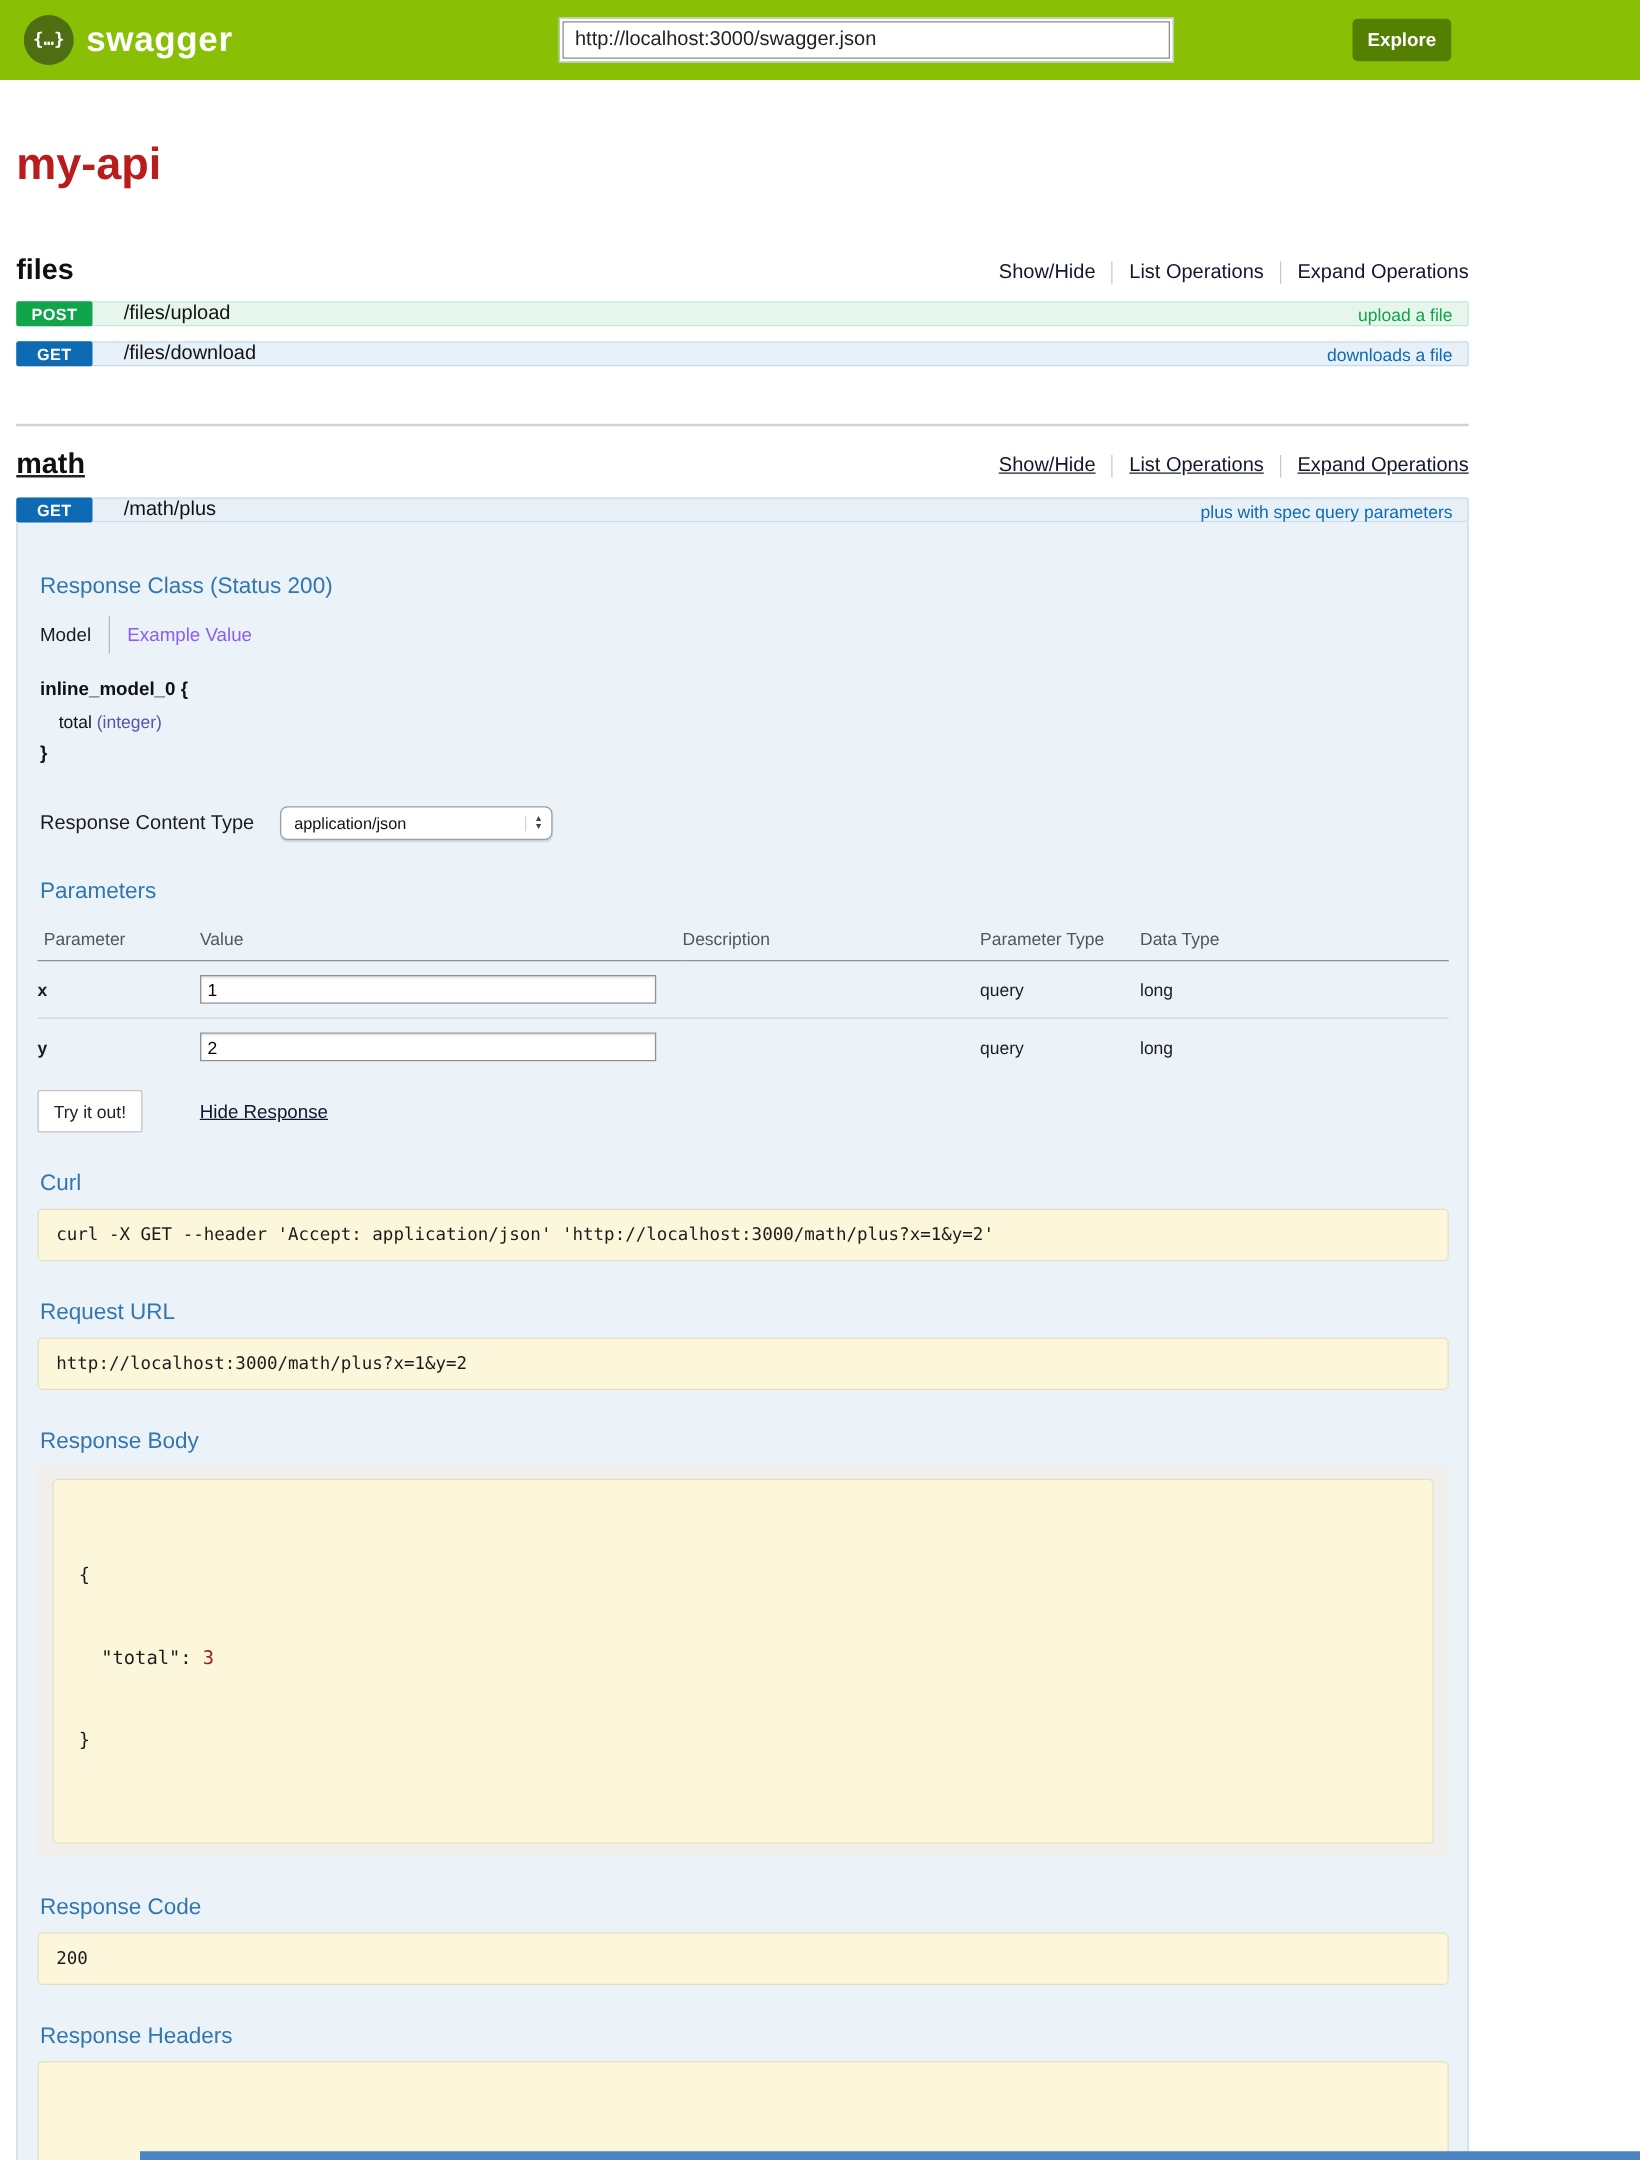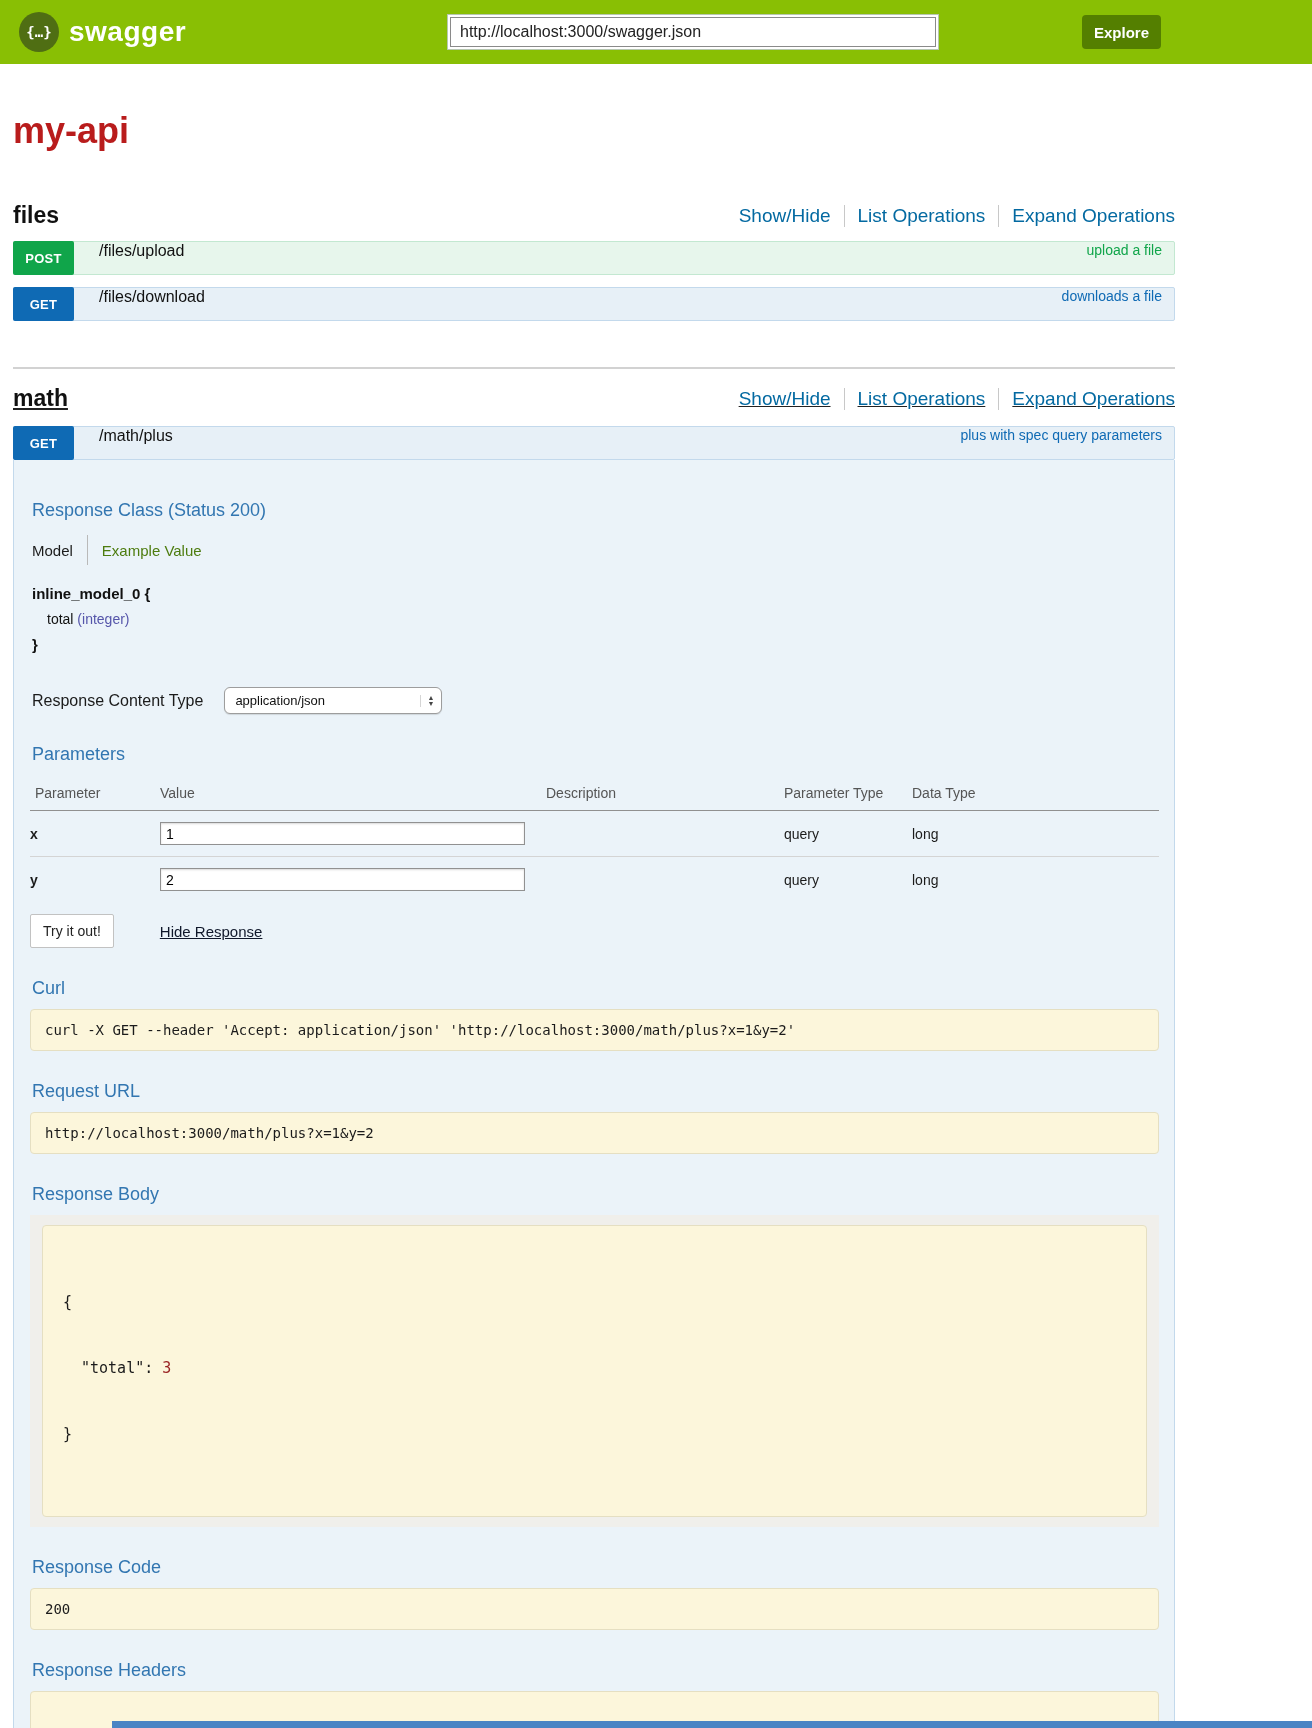--- a/index.html
+++ b/index.html
@@ -28,26 +28,26 @@
   .explore-btn {
     position:absolute; left:1082px; top:15px; width:79px; height:34px;
     background:#547f00; border:none; border-radius:4px;
     color:#fff; font-weight:bold; font-size:15px; font-family:"Liberation Sans", sans-serif; cursor:pointer;
   }
   
   .container { width:1162px; margin-left:13px; }
   h1.api-title { margin:46px 0 0 0; font-size:36px; color:#b91c1c; }
   .section-head { display:flex; justify-content:space-between; align-items:flex-end; margin-top:50px; }
   .section-head h2 { margin:0; font-size:23px; color:#101010; }
-  .controls { display:flex; align-items:center; color:#0369a1; font-size:19px; padding-bottom:2px; }
+  .controls { display:flex; align-items:center; color:#0f172a; font-size:16px; padding-bottom:2px; }
   .ctl { padding:0 13px; cursor:pointer; }
   .ctl:last-child { padding-right:0; }
   .ctl.sep { border-left:1px solid #c8c8c8; }
   
-  .endpoint { display:flex; align-items:flex-start; height:34px; border:1px solid; border-radius:2px; margin-top:12px; }
+  .endpoint { display:flex; align-items:flex-end; height:20px; border:1px solid; border-radius:2px; margin-top:12px; }
   .endpoint.post { background:#e7f6ec; border-color:#c3e8d1; }
   .endpoint.get  { background:#e7f0f7; border-color:#c3d9ec; }
   .endpoint.get.expanded { margin-top:14px; border-bottom:1px solid #c3d9ec; }
   .badge {
     align-self:stretch; width:61px; margin:-1px 0 -1px -1px; border-radius:2px;
     display:flex; align-items:center; justify-content:center;
     color:#fff; font-weight:bold; font-size:13px; letter-spacing:.3px;
   }
   .badge.post { background:#10a54a; }
   .badge.get  { background:#0f6ab4; }
@@ -59,21 +59,21 @@
   
   .panel {
     background:#ebf3f9; border:1px solid #c3d9ec; border-top:none;
     padding:14px 15px 26px 16px;
   }
   .panel h4 { color:#3276b1; font-size:18px; font-weight:normal; margin:30px 0 10px 2px; }
   .panel h4.first { margin-top:26px; }
   .tabs { display:flex; align-items:center; margin:14px 0 0 2px; font-size:15px; }
   .tab-model { color:#1b1b1b; cursor:pointer; }
   .tab-vsep { width:1px; height:30px; background:#b9b9b9; margin:0 14px; }
-  .tab-example { color:#4d7c0f; cursor:pointer; }
+  .tab-example { color:#8b5cf6; cursor:pointer; }
   .model-block { margin:20px 0 0 2px; color:#111; }
   .model-open, .model-close { font-weight:bold; font-size:15px; }
   .model-prop { margin:9px 0 9px 15px; font-size:14px; }
   .model-prop .pname { font-weight:normal; }
   .model-prop .ptype { color:#5555aa; }
   .ctype-row { display:flex; align-items:center; margin:34px 0 0 2px; }
   .ctype-label { font-size:16px; color:#1b1b1b; }
   .select {
     margin-left:21px; width:218px; height:27px; background:#fff;
     border:1px solid #9d9d9d; border-radius:6px; box-shadow:0 1px 1px rgba(0,0,0,.12);

